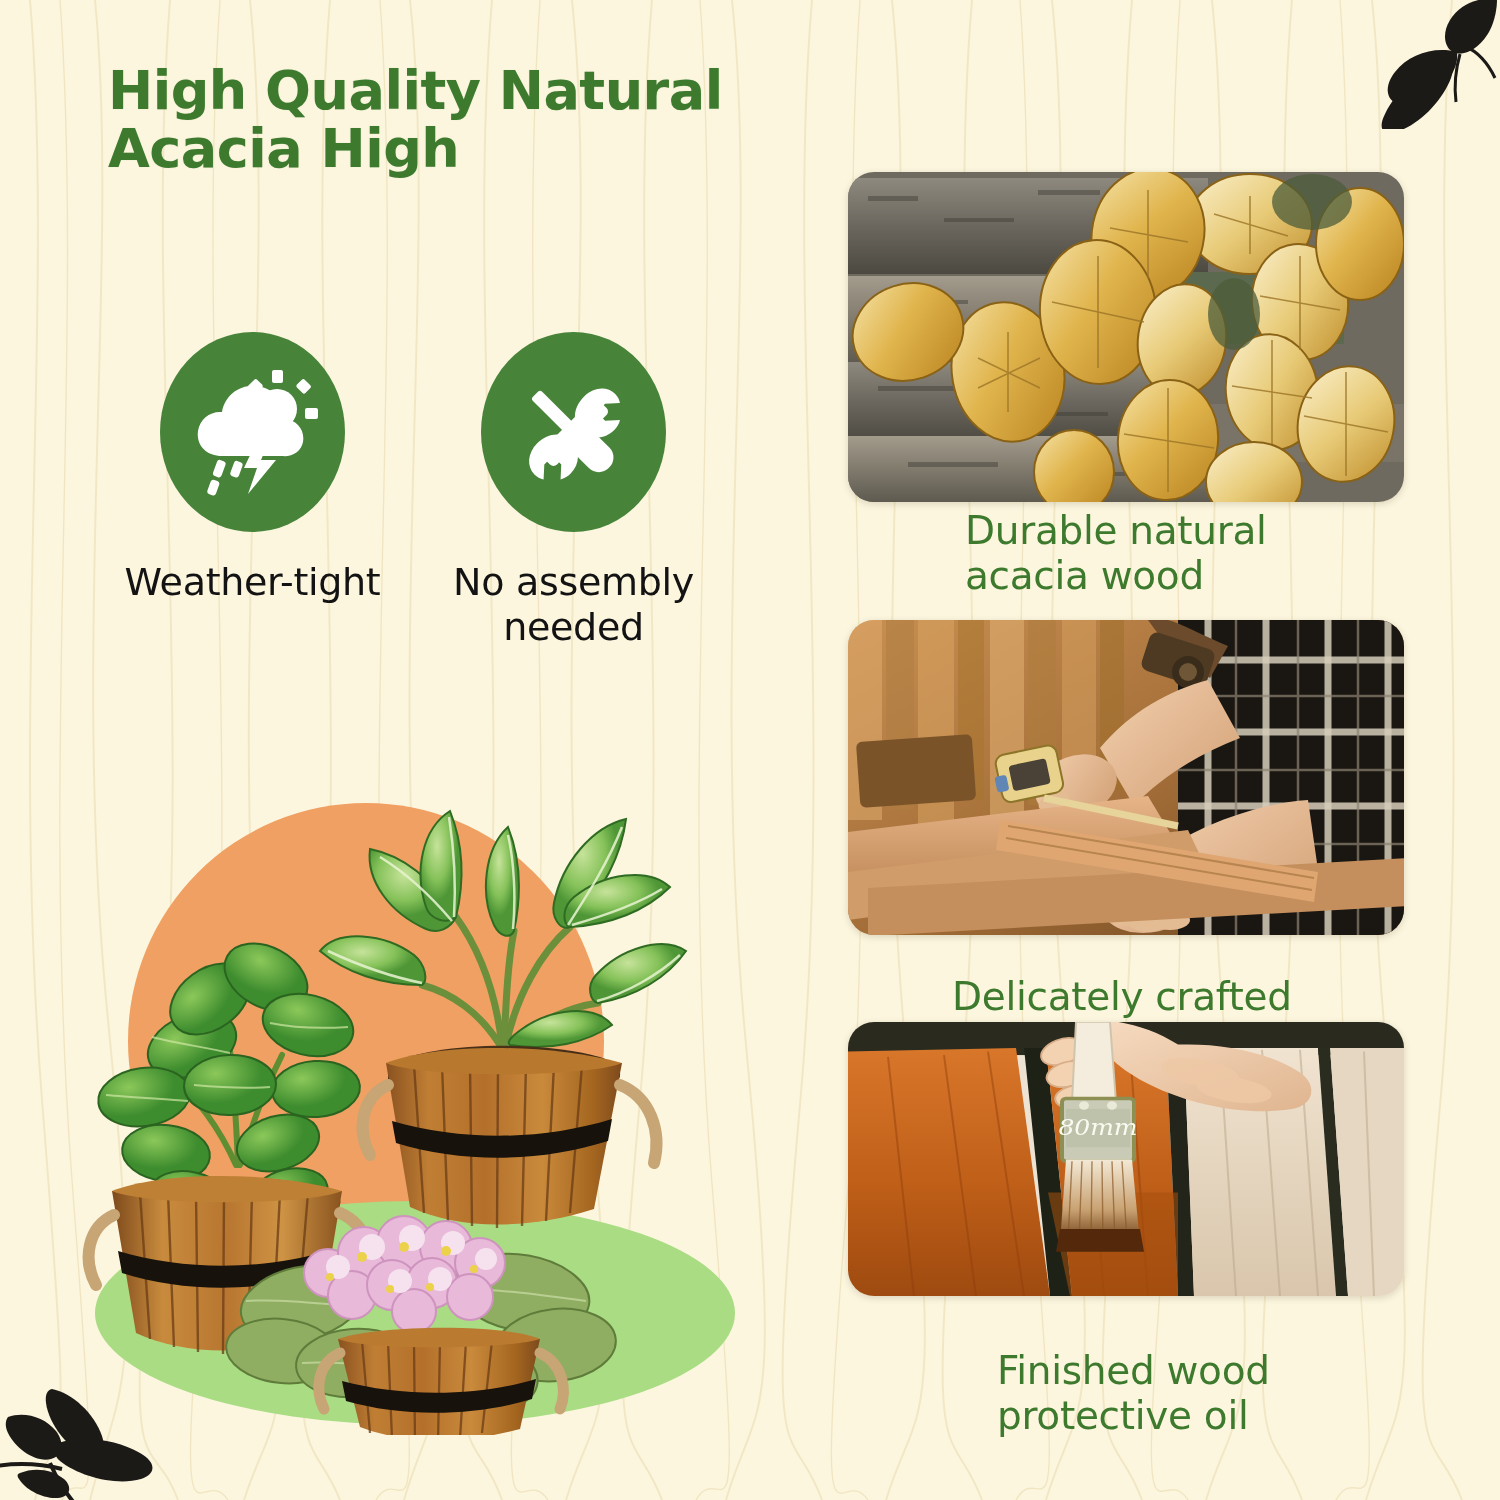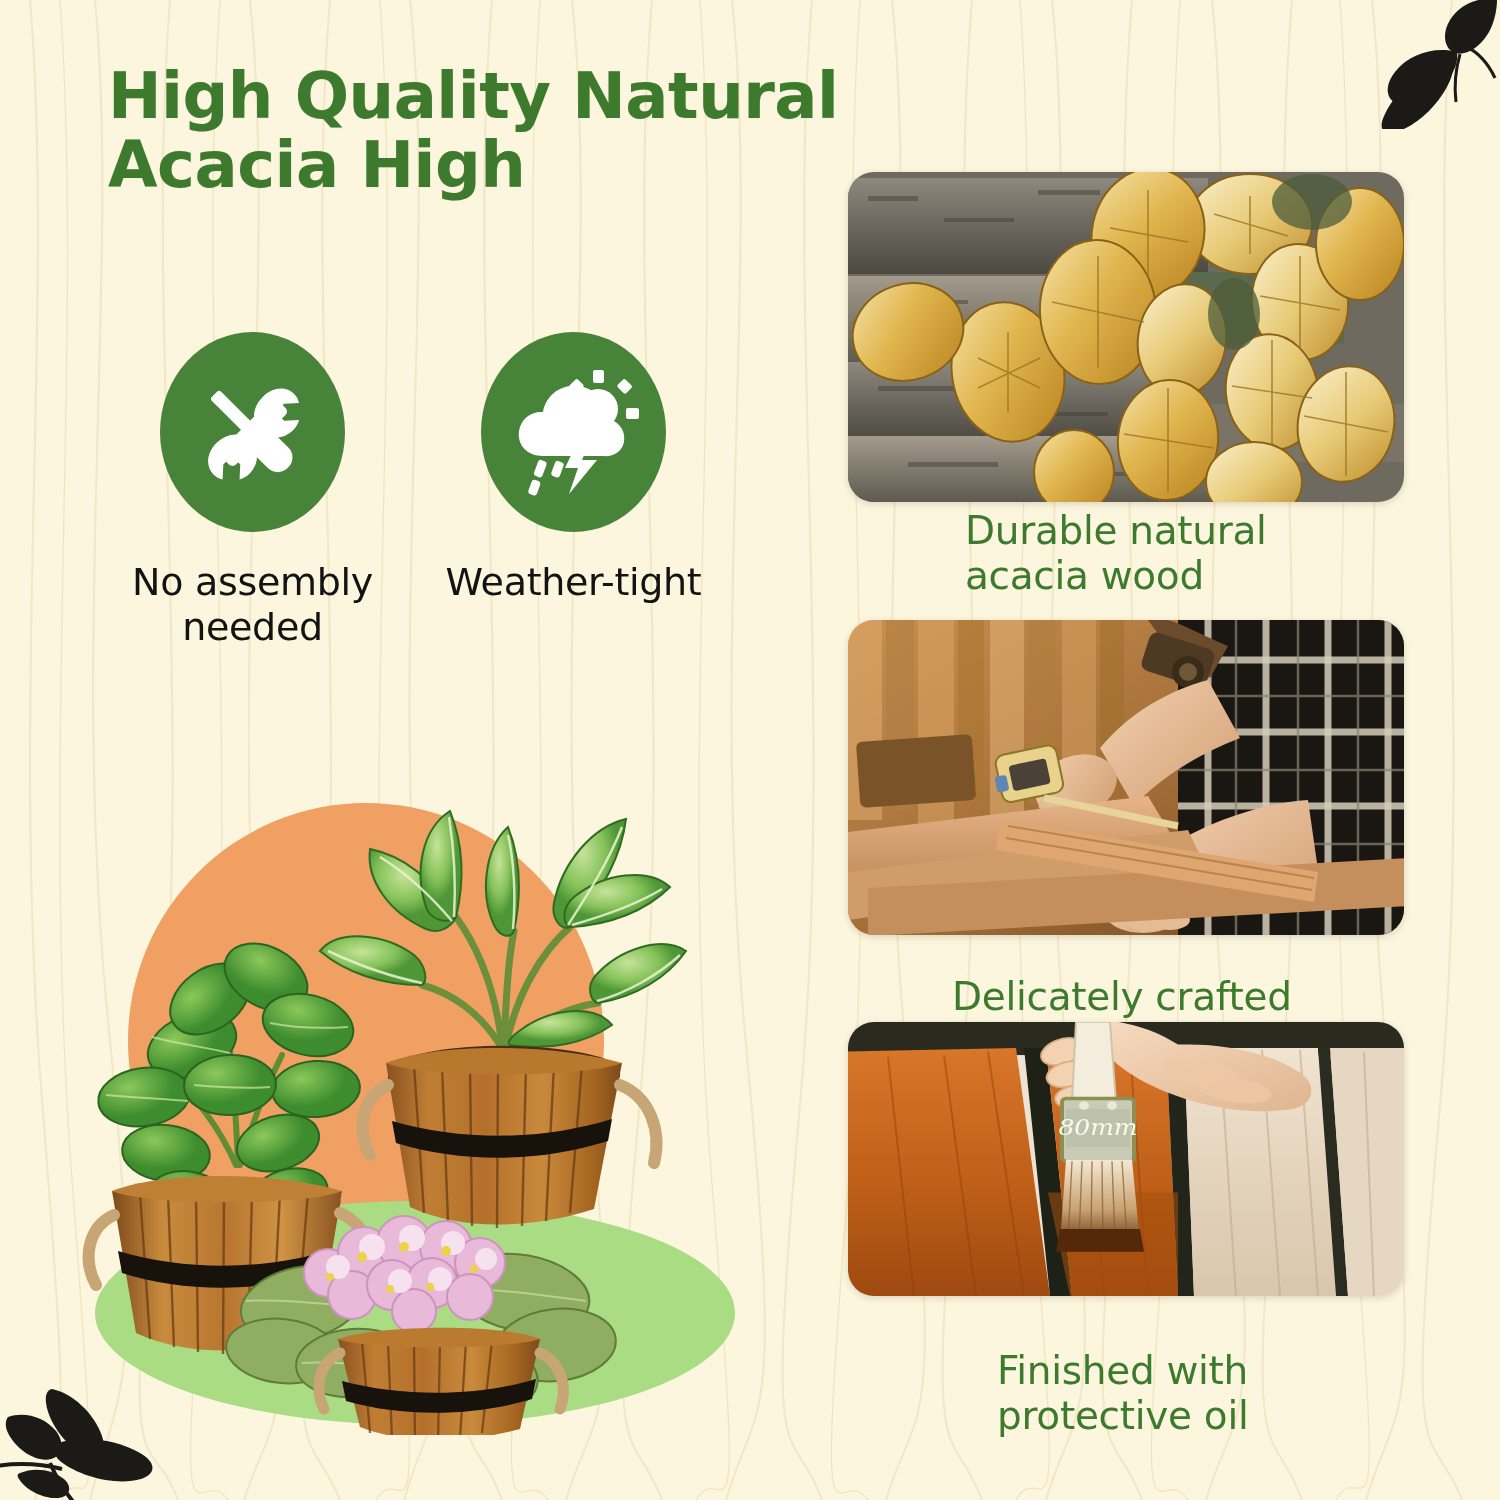--- a/index.html
+++ b/index.html
@@ -17,21 +17,21 @@
   }
 
   
   .corner-leaf{ position:absolute; z-index:6; }
   #leaf-tr{ top:-6px; right:-4px; }
   #leaf-bl{ left:-10px; bottom:-6px; }
 
   
   #headline{
     position:absolute; left:108px; top:62px; z-index:5;
-    font-size:64px; line-height:1.08; font-weight:700;
+    font-size:54px; line-height:1.08; font-weight:700;
     color:#3D7A2E; letter-spacing:-0.5px;
     font-family:"DejaVu Sans", sans-serif;
     text-shadow:0 0 1px rgba(61,122,46,.25);
     width:930px;
   }
   #headline .l2{ display:block; }
 
   
   #features{
     position:absolute; left:120px; top:332px; z-index:5;
@@ -137,70 +137,70 @@
 
 <h1 id="headline">
   <span class="l1">High Quality Natural</span>
   <span class="l2">Acacia High</span>
 </h1>
 
 <div id="features">
 
   <div class="feature">
     <div class="badge">
+      <svg width="130" height="128" viewBox="0 0 130 128">
+        <g fill="#FFFFFF">
+
+          <rect x="84" y="2" width="11" height="13" rx="2"></rect>
+          <rect x="110" y="13" width="12" height="11" rx="2" transform="rotate(45 116 18)"></rect>
+          <rect x="117" y="40" width="13" height="11" rx="2"></rect>
+          <rect x="61" y="13" width="12" height="11" rx="2" transform="rotate(-45 67 18)"></rect>
+
+          <circle cx="89" cy="41" r="20"></circle>
+
+          <path d="M34 88 C 18 88, 8 77, 10 63 C 12 51, 22 43, 34 44
+                   C 37 27, 52 16, 69 18 C 86 20, 98 34, 97 51
+                   C 109 52, 117 62, 115 74 C 113 84, 104 89, 94 88 Z"></path>
+
+        </g>
+
+        <g fill="#FFFFFF">
+          <rect x="27" y="92" width="9" height="17" rx="3" transform="rotate(20 31 100)"></rect>
+          <rect x="21" y="112" width="9" height="15" rx="3" transform="rotate(20 25 119)"></rect>
+          <rect x="44" y="93" width="9" height="16" rx="3" transform="rotate(20 48 101)"></rect>
+        </g>
+
+        <path d="M72 66 L 56 100 L 69 100 L 60 126 L 88 92 L 73 92 L 84 66 Z" fill="#FFFFFF"></path>
+      </svg>
+    </div>
+    <div class="feature-label">Weather-tight</div>
+  </div>
+
+  <div class="feature">
+    <div class="badge">
       <svg width="124" height="124" viewBox="0 0 124 124">
         <g fill="#FFFFFF">
 
           <g transform="rotate(45 62 62)">
             <rect x="52" y="22" width="21" height="80" rx="5"></rect>
             <path d="M44 30 C 44 16, 53 6, 64 6 C 68 6, 71 7, 74 9 L 64 20 L 64 32 L 76 32 L 86 21
                      C 88 24, 89 28, 89 32 C 89 46, 79 56, 66 56 C 53 56, 44 45, 44 30 Z"></path>
             <path d="M44 96 C 44 110, 53 120, 64 120 C 68 120, 71 119, 74 117 L 64 106 L 64 94 L 76 94 L 86 105
                      C 88 102, 89 98, 89 94 C 89 80, 79 70, 66 70 C 53 70, 44 81, 44 96 Z"></path>
           </g>
 
           <g transform="rotate(-45 62 62)">
             <rect x="55" y="8" width="13" height="50" rx="3"></rect>
             <path d="M52 58 L 71 58 L 74 70 L 49 70 Z"></path>
             <rect x="47" y="70" width="29" height="42" rx="14"></rect>
           </g>
         </g>
       </svg>
     </div>
     <div class="feature-label">No assembly needed</div>
-  </div>
-
-  <div class="feature">
-    <div class="badge">
-      <svg width="130" height="128" viewBox="0 0 130 128">
-        <g fill="#FFFFFF">
-
-          <rect x="84" y="2" width="11" height="13" rx="2"></rect>
-          <rect x="110" y="13" width="12" height="11" rx="2" transform="rotate(45 116 18)"></rect>
-          <rect x="117" y="40" width="13" height="11" rx="2"></rect>
-          <rect x="61" y="13" width="12" height="11" rx="2" transform="rotate(-45 67 18)"></rect>
-
-          <circle cx="89" cy="41" r="20"></circle>
-
-          <path d="M34 88 C 18 88, 8 77, 10 63 C 12 51, 22 43, 34 44
-                   C 37 27, 52 16, 69 18 C 86 20, 98 34, 97 51
-                   C 109 52, 117 62, 115 74 C 113 84, 104 89, 94 88 Z"></path>
-
-        </g>
-
-        <g fill="#FFFFFF">
-          <rect x="27" y="92" width="9" height="17" rx="3" transform="rotate(20 31 100)"></rect>
-          <rect x="21" y="112" width="9" height="15" rx="3" transform="rotate(20 25 119)"></rect>
-          <rect x="44" y="93" width="9" height="16" rx="3" transform="rotate(20 48 101)"></rect>
-        </g>
-
-        <path d="M72 66 L 56 100 L 69 100 L 60 126 L 88 92 L 73 92 L 84 66 Z" fill="#FFFFFF"></path>
-      </svg>
-    </div>
-    <div class="feature-label">Weather-tight</div>
   </div>
 
 </div>
 
 <svg id="hero" viewBox="0 0 700 690">
   <defs>
     <linearGradient id="woodA" x1="0" y1="0" x2="1" y2="0">
       <stop offset="0%" stop-color="#8A5220"></stop>
         <stop offset="18%" stop-color="#C07E34"></stop>
       <stop offset="42%" stop-color="#B4702B"></stop>
@@ -646,13 +646,13 @@
         <path d="M234 160 L 231 252"></path>
       <path d="M244 160 L 243 252"></path>
         <path d="M254 160 L 255 252"></path>
       <path d="M264 160 L 267 252"></path>
         <path d="M274 160 L 279 252"></path>
     </g>
 
     <path d="M212 238 L 292 238 L 296 264 L 208 264 Z" fill="#53280B"></path>
   </svg>
 </div>
-<div class="photo-caption" id="caption-3">Finished with protective oil</div>
+<div class="photo-caption" id="caption-3">Finished wood protective oil</div>
 
 </body></html>

